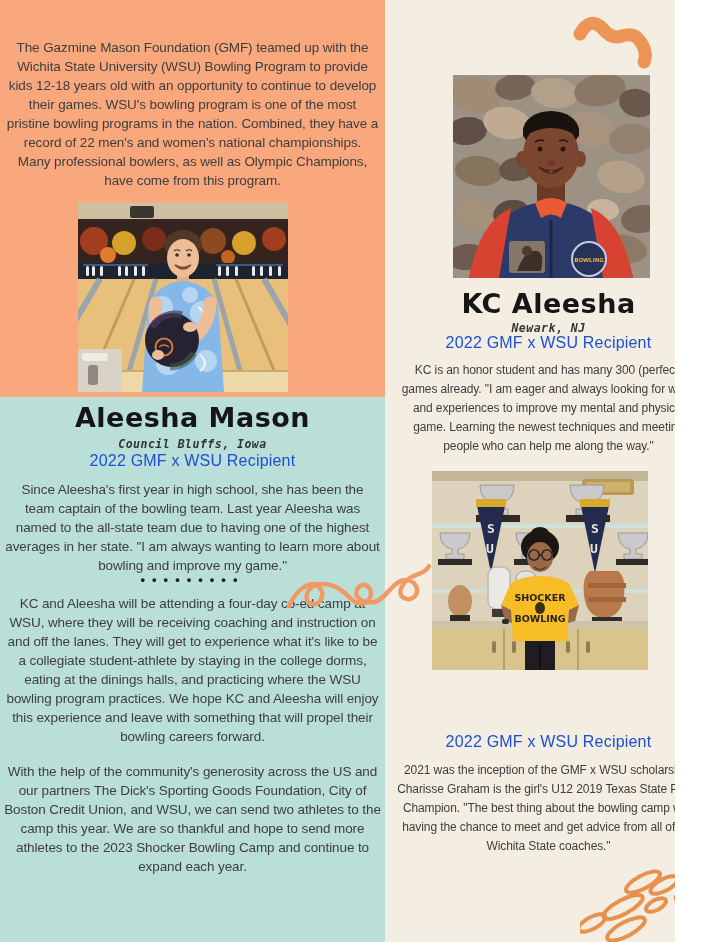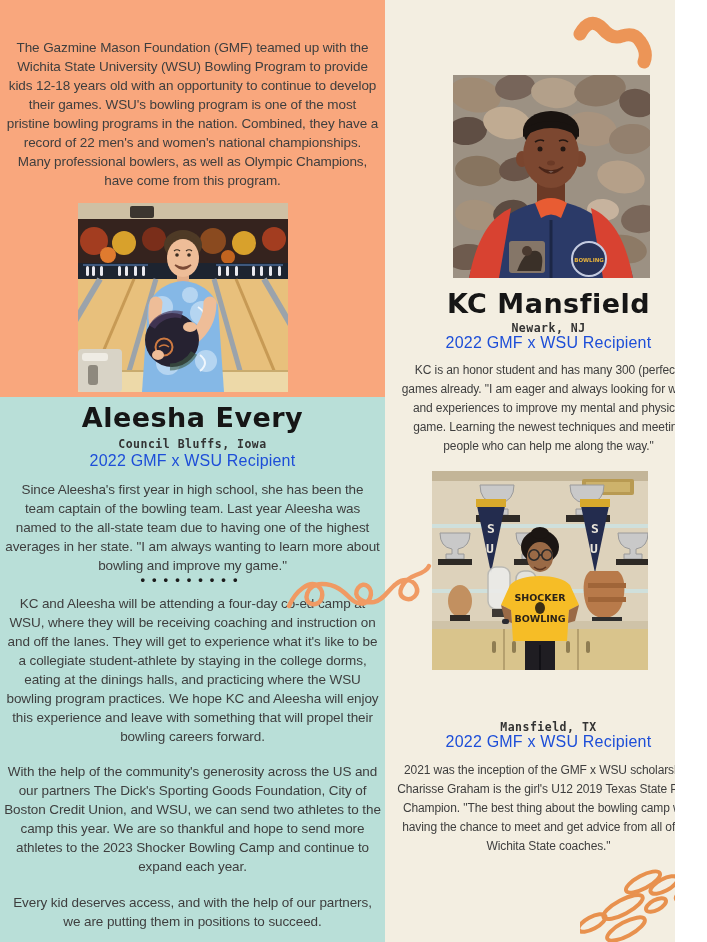--- a/index.html
+++ b/index.html
@@ -11,21 +11,21 @@
   .teal-panel   { position:absolute; left:0; top:397px; width:385px; height:545px; background:#b9dfd8; }
 
   .abs { position:absolute; }
 
   .body-text { color:#3e3e3e; font-size:13.5px; line-height:19px; text-align:center; letter-spacing:-0.1px; }
   .body-text-sm { color:#3e3e3e; font-size:12px; line-height:19px; text-align:center; letter-spacing:-0.1px; }
 
   .profile-name { font-family:"DejaVu Sans", sans-serif; font-weight:bold; color:#161616;
                   font-size:27px; letter-spacing:0.5px; text-align:center; }
   .profile-location { font-family:"DejaVu Sans Mono", monospace; font-weight:bold; color:#333;
-                      font-size:11.5px; text-align:center; letter-spacing:0.5px; }
+                      font-size:11.5px; text-align:center; letter-spacing:0.5px;font-style:italic; }
   .profile-recipient { color:#1d4ed8; font-size:16px; text-align:center; letter-spacing:0.2px; }
 
   .dots-separator { color:#1c1c1c; font-size:13px; font-weight:bold; letter-spacing:7px; text-align:center; }
 
   .photo-frame { position:absolute; overflow:hidden; }
   .photo-frame svg { display:block; }
 
   .deco { position:absolute; pointer-events:none; }
 </style>
 </head>
@@ -117,30 +117,29 @@
         <path d="M74,124 A27,27 0 0 1 104,112" stroke="#4a3a60" stroke-width="7" fill="none" opacity="0.7"></path>
         <path d="M116,150 A27,27 0 0 1 92,164" stroke="#3d5c45" stroke-width="7" fill="none" opacity="0.6"></path>
         <circle cx="86" cy="144" r="8.5" stroke="#cf7a41" stroke-width="2" fill="none"></circle>
         <path d="M81,144 q5,-4 10,0" stroke="#cf7a41" stroke-width="1.5" fill="none"></path>
         <ellipse cx="112" cy="124" rx="7" ry="5" fill="#eebd98"></ellipse>
         <ellipse cx="80" cy="152" rx="6" ry="5" fill="#eebd98"></ellipse>
       </g>
     </svg>
   </div>
 
-  <h2 class="abs profile-name" style="left:0; top:402px; width:385px;">Aleesha Every</h2>
+  <h2 class="abs profile-name" style="left:0; top:402px; width:385px;">Aleesha Mason</h2>
   <div class="abs profile-location" style="left:0; top:437px; width:385px;">Council Bluffs, Iowa</div>
   <div class="abs profile-recipient" style="left:0; top:452px; width:385px;">2022 GMF x WSU Recipient</div>
   <p class="abs body-text" style="left:5px; top:480px; width:375px;">Since Aleesha's first year in high school, she has been the team captain of the bowling team.  Last year Aleesha was named to the all-state team due to having one of the highest averages in her state.  "I am always wanting to learn more about bowling and improve my game."</p>
 
   <div class="abs dots-separator" style="left:0; top:572px; width:385px;">•••••••••</div>
 
   <p class="abs body-text" style="left:4px; top:594px; width:377px;">KC and Aleesha will be attending a four-day co-ed camp at WSU, where they will be receiving coaching and instruction on and off the lanes. They will get to experience what it's like to be a collegiate student-athlete by staying in the college dorms, eating at the dinings halls, and practicing where the WSU bowling program practices. We hope KC and Aleesha will enjoy this experience and leave with something that will propel their bowling careers forward.</p>
   <p class="abs body-text" style="left:4px; top:762px; width:377px;">With the help of the community's generosity across the US and our partners The Dick's Sporting Goods Foundation, City of Boston Credit Union, and WSU, we can send two athletes to the camp this year. We are so thankful and hope to send more athletes to the 2023 Shocker Bowling Camp and continue to expand each year.</p>
-  <p class="abs body-text" style="left:4px; top:893px; width:377px;">Every kid deserves access, and with the help of our partners, we are putting them in positions to succeed.</p>
 
   <div class="photo-frame" style="left:453px; top:75px; width:197px; height:203px;">
     <svg width="197" height="203" viewBox="0 0 197 203">
       <rect width="197" height="203" fill="#9c9183"></rect>
       <g>
         <ellipse cx="22" cy="20" rx="26" ry="17" fill="#a08b74" transform="rotate(12 22 20)"></ellipse>
         <ellipse cx="62" cy="12" rx="20" ry="13" fill="#77655a" transform="rotate(-8 62 12)"></ellipse>
         <ellipse cx="102" cy="18" rx="24" ry="15" fill="#b3a08a" transform="rotate(6 102 18)"></ellipse>
         <ellipse cx="147" cy="15" rx="26" ry="16" fill="#8a7765" transform="rotate(-10 147 15)"></ellipse>
         <ellipse cx="184" cy="28" rx="18" ry="14" fill="#6b584c" transform="rotate(14 184 28)"></ellipse>
@@ -180,21 +179,21 @@
         <circle cx="87" cy="74" r="2.5" fill="#241712"></circle>
         <circle cx="110" cy="74" r="2.5" fill="#241712"></circle>
         <path d="M82,67 q5,-3.5 9,-1" stroke="#241712" stroke-width="1.6" fill="none"></path>
         <path d="M106,66 q5,-2.5 9,1" stroke="#241712" stroke-width="1.6" fill="none"></path>
         <path d="M86,92 q12,12 24,0 q-12,8 -24,0" fill="#ffffff" stroke="#4a2518" stroke-width="1.6"></path>
         <ellipse cx="98" cy="88" rx="4" ry="2.5" fill="#6b3a26"></ellipse>
       </g>
     </svg>
   </div>
 
-  <h2 class="abs profile-name" style="left:390px; top:288px; width:317px;">KC Mansfield</h2>
+  <h2 class="abs profile-name" style="left:390px; top:288px; width:317px;">KC Aleesha</h2>
   <div class="abs profile-location" style="left:390px; top:321px; width:317px;">Newark, NJ</div>
   <div class="abs profile-recipient" style="left:390px; top:334px; width:317px;">2022 GMF x WSU Recipient</div>
   <p class="abs body-text-sm" style="left:396px; top:361px; width:305px;">KC is an honor student and has many 300 (perfect) games already. "I am eager and always looking for ways and experiences to improve my mental and physical game. Learning the newest techniques and meeting people who can help me along the way."</p>
 
   <div class="photo-frame" style="left:432px; top:471px; width:216px; height:199px;">
     <svg width="216" height="199" viewBox="0 0 216 199">
       <rect width="216" height="199" fill="#ddd2bb"></rect>
       <rect width="216" height="10" fill="#c3b598"></rect>
       <g>
         <rect x="150" y="8" width="52" height="16" rx="2" fill="#b89a52"></rect>
@@ -259,21 +258,20 @@
         <rect x="70" y="148" width="7" height="5" rx="2" fill="#2a2a30"></rect>
         <text x="108" y="130" font-size="9.5" fill="#2a2218" text-anchor="middle" font-family="DejaVu Sans, sans-serif" font-weight="bold">SHOCKER</text>
         <ellipse cx="108" cy="137" rx="5" ry="6" fill="#3a2e14"></ellipse>
         <text x="108" y="151" font-size="9.5" fill="#2a2218" text-anchor="middle" font-family="DejaVu Sans, sans-serif" font-weight="bold">BOWLING</text>
         <rect x="93" y="170" width="30" height="29" fill="#1f1d22"></rect>
         <line x1="108" y1="174" x2="108" y2="199" stroke="#111015" stroke-width="2"></line>
       </g>
     </svg>
   </div>
 
-  <div class="abs profile-location" style="left:390px; top:720px; width:317px;">Mansfield, TX</div>
   <div class="abs profile-recipient" style="left:390px; top:733px; width:317px;">2022 GMF x WSU Recipient</div>
   <p class="abs body-text-sm" style="left:396px; top:761px; width:305px;">2021 was the inception of the GMF x WSU scholarship.  Charisse Graham is the girl's U12 2019 Texas State Pepsi Champion.  "The best thing about the bowling camp was having the chance to meet and get advice from all of the Wichita State coaches."</p>
 
   <svg class="deco" style="left:568px; top:14px;" width="102" height="56" viewBox="0 0 102 56">
     <path d="M12,20 Q22,2 34,14 Q44,26 54,22 Q66,18 72,27 Q80,38 76,48" stroke="#ec9557" stroke-width="13" fill="none" stroke-linecap="round"></path>
   </svg>
 
   <svg class="deco" style="left:286px; top:558px;" width="146" height="62" viewBox="0 0 146 62">
     <path d="M3,48 C10,32 24,22 32,28 C40,34 36,48 26,46 C16,44 20,26 36,26 C50,26 58,34 64,40 C71,47 80,48 84,40 C88,30 78,22 72,30 C66,38 76,46 88,44 C98,42 102,32 110,26 C116,21 126,20 130,28 C134,36 126,44 118,40 C110,36 116,22 130,17 C136,15 141,13 143,8" stroke="#f09a63" stroke-width="4.5" fill="none" stroke-linecap="round"></path>
   </svg>

